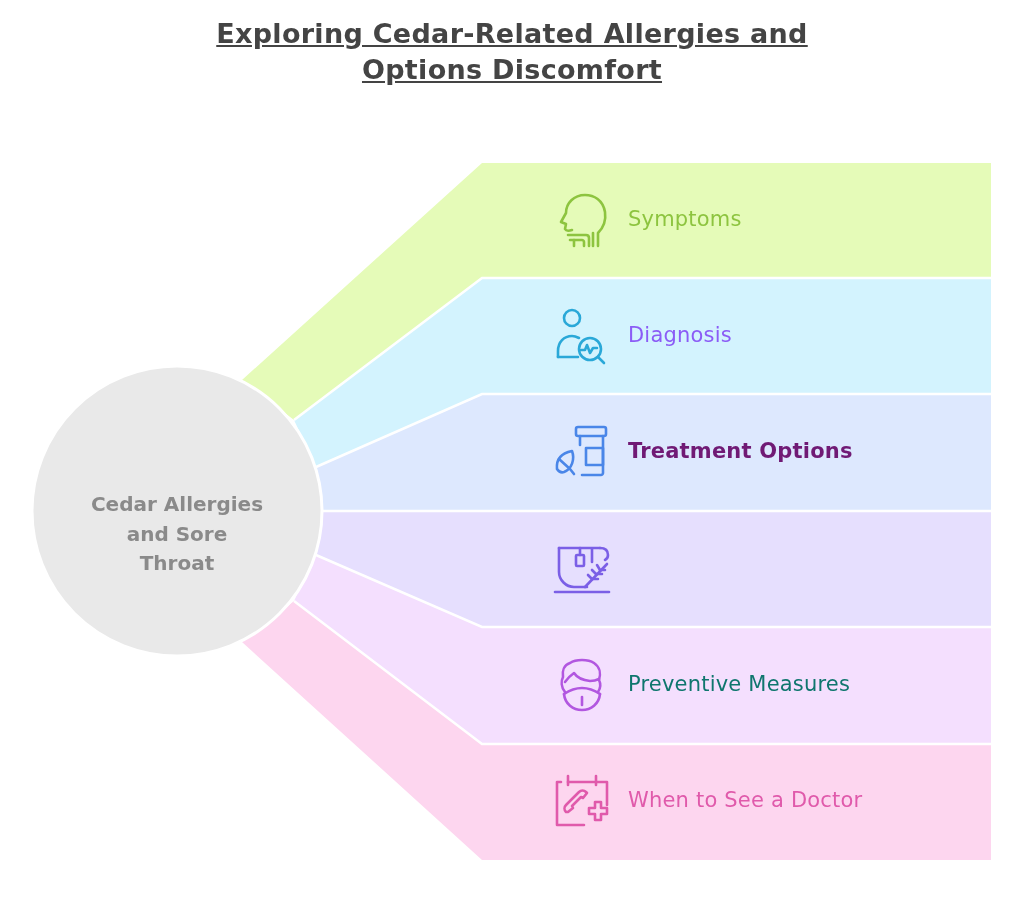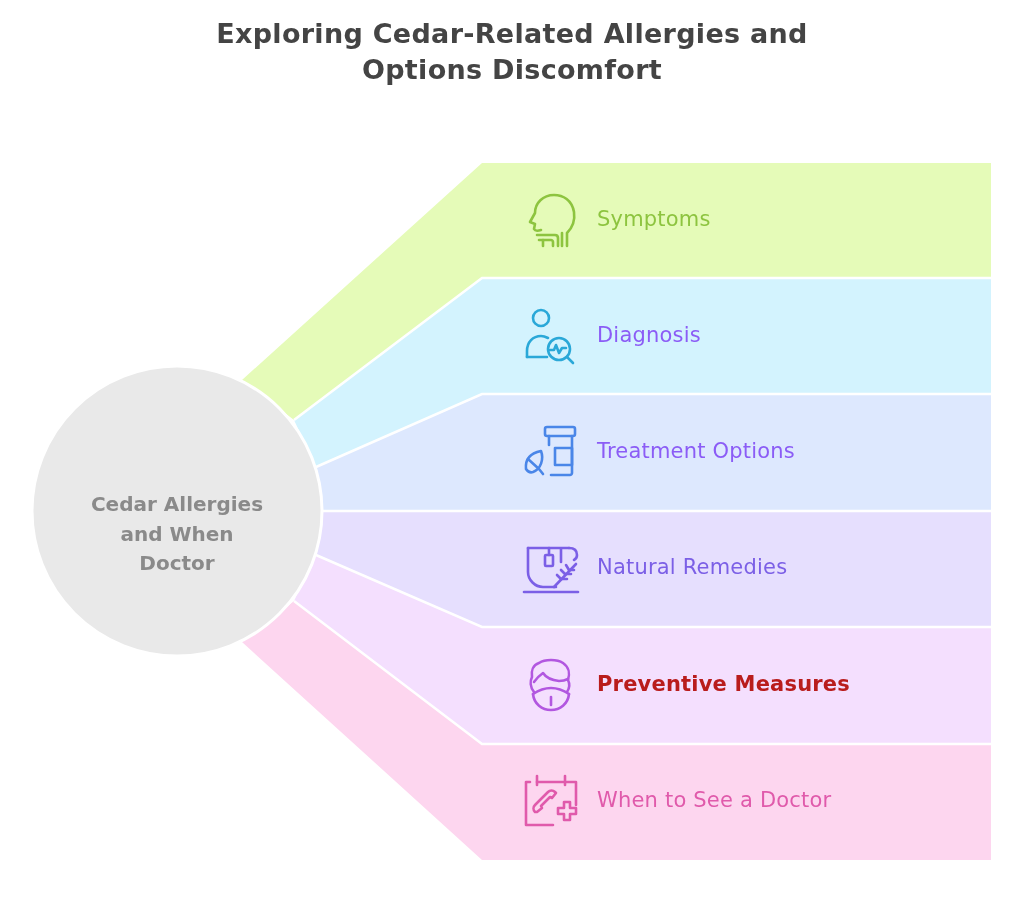--- a/index.html
+++ b/index.html
@@ -3,29 +3,29 @@
   <meta charset="utf-8">
   <style>
     html, body { margin: 0; padding: 0; background: #ffffff; }
     body { width: 1024px; height: 921px; position: relative; overflow: hidden;
            font-family: "DejaVu Sans", sans-serif; }
     .title {
       position: absolute; left: 0; top: 16px; width: 1024px; text-align: center;
       font-family: "DejaVu Sans", sans-serif; font-weight: bold; font-size: 27px;
       line-height: 36px; color: #444444; letter-spacing: 0.3px;
     }
-    .title span { display: block; }
+    .title span { display: block; text-decoration: underline; }
     svg.bg { position: absolute; left: 0; top: 0; }
     .center-label {
       position: absolute; left: 62px; top: 490px; width: 230px; text-align: center;
       font-family: "DejaVu Sans", sans-serif; font-weight: bold; font-size: 20px;
       line-height: 29.5px; color: #8a8a8a;
     }
     .row {
-      position: absolute; left: 477px; width: 509px; height: 110px;
+      position: absolute; left: 508px; width: 509px; height: 110px;
       display: flex; align-items: center; cursor: pointer;
     }
     .row .icon { position: absolute; left: 44px; width: 60px; height: 60px; }
     .row .icon svg { width: 60px; height: 60px; display: block; }
     .row .label {
       position: absolute; left: 120px;
       font-family: "DejaVu Sans", sans-serif; font-size: 21px; letter-spacing: 0.2px;
     }
   </style>
 </head>
@@ -56,22 +56,22 @@
     <polyline points="322,511 991,511"></polyline>
     <polyline points="316,555 482,627 991,627"></polyline>
     <polyline points="294,601 482,744 991,744"></polyline>
   </g>
 
   <circle cx="177" cy="511" r="145" fill="#e9e9e9" stroke="#ffffff" stroke-width="3"></circle>
 </svg>
 
 <div class="center-label">
   <div>Cedar Allergies</div>
-  <div>and When</div>
-  <div>Doctor</div>
+  <div>and Sore</div>
+  <div>Throat</div>
 </div>
 
 <div class="row" style="top:164px;">
   <span class="icon">
     <svg viewBox="0 0 60 60" fill="none" stroke="#8dc43f" stroke-width="2.6" stroke-linecap="round" stroke-linejoin="round">
       <path d="M46 57 V44 C52 38 54 30 53 23 C51 11 42 6 33 6 C22 6 14 14 14 24 L9 33 L14 35 L13 40 C14 42 17 42 20 41"></path>
       <path d="M16 46 H34 C36 46 37 47 37 49 V57"></path>
       <path d="M18 51 H30 C31 51 32 52 32 53 V57"></path>
       <path d="M22 51 V57"></path>
       <path d="M41 44 V57"></path>
@@ -98,52 +98,51 @@
   <span class="icon">
     <svg viewBox="0 0 60 60" fill="none" stroke="#4a86e8" stroke-width="2.6" stroke-linecap="round" stroke-linejoin="round">
       <rect x="24" y="6" width="30" height="9" rx="2"></rect>
       <path d="M28 15 V24"></path>
       <path d="M51 15 V52 C51 53 50 54 49 54 H30"></path>
       <rect x="34" y="27" width="17" height="17"></rect>
       <path d="M5 48 C4 38 10 32 20 30 C23 38 20 48 12 51 C9 52 7 51 5 48 Z"></path>
       <path d="M7 38 L18 48 L22 53"></path>
     </svg>
   </span>
-  <span class="label" style="color:#8b5cf6;">Treatment Options</span>
+  <span class="label" style="color:#701a75;font-weight:bold;">Treatment Options</span>
 </div>
 
 <div class="row" style="top:512px;">
   <span class="icon">
     <svg viewBox="0 0 60 60" fill="none" stroke="#7b5fe6" stroke-width="2.6" stroke-linecap="round" stroke-linejoin="round">
       <path d="M7 11 H48"></path>
       <path d="M7 11 V35 C7 43 14 50 22 50 H35"></path>
       <path d="M48 11 C54 11 56 14 56 18 C56 21 55 22 53 23"></path>
       <path d="M28 11 V18"></path>
       <rect x="24" y="18" width="8" height="11" rx="1"></rect>
       <path d="M40 12 V25"></path>
       <path d="M33 50 L55 27"></path>
       <path d="M40 42 L36 38 M44 37 L40 33 M48 33 L45 28"></path>
       <path d="M40 42 L46 42 M44 37 L50 37 M48 33 L53 33"></path>
       <path d="M3 55 H57"></path>
     </svg>
   </span>
-  <span class="label" style="color:#7b5fe6;">Natural Remedies</span>
 </div>
 
 <div class="row" style="top:629px;">
   <span class="icon">
     <svg viewBox="0 0 60 60" fill="none" stroke="#b257e0" stroke-width="2.6" stroke-linecap="round" stroke-linejoin="round">
       <path d="M13 38 C9 33 9 27 11 23 C10 17 12 11 18 9 C24 5 36 5 42 9 C48 13 49 20 47 26 C49 30 48 35 46 38"></path>
       <path d="M13 28 C16 24 19 21 22 19 C24 22 28 26 38 27 C42 27 45 26 47 25"></path>
       <path d="M12 40 C18 36 25 34 30 34 C35 34 42 36 48 40"></path>
       <path d="M12 40 C13 50 21 56 30 56 C39 56 47 50 48 40"></path>
       <path d="M30 43 V51"></path>
     </svg>
   </span>
-  <span class="label" style="color:#b91c1c;font-weight:bold;">Preventive Measures</span>
+  <span class="label" style="color:#0f766e;">Preventive Measures</span>
 </div>
 
 <div class="row" style="top:745px;">
   <span class="icon">
     <svg viewBox="0 0 60 60" fill="none" stroke="#e05aab" stroke-width="2.6" stroke-linecap="round" stroke-linejoin="round">
       <path d="M9 12 H5 V55 H32"></path>
       <path d="M16 6 V15"></path>
       <path d="M16 12 H44"></path>
       <path d="M44 6 V15"></path>
       <path d="M44 12 H55 V35"></path>

